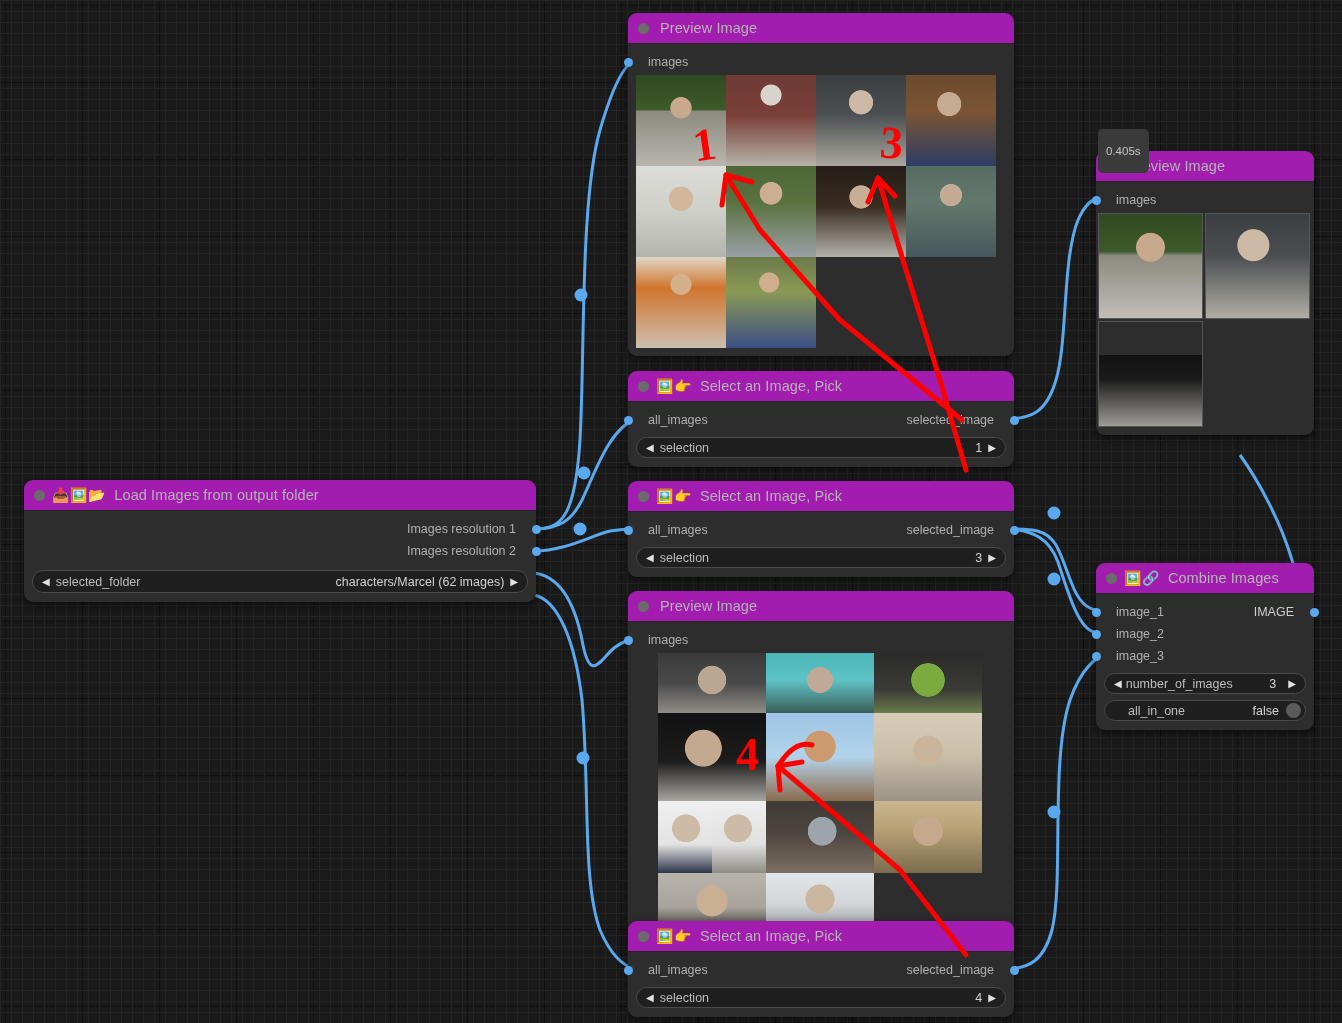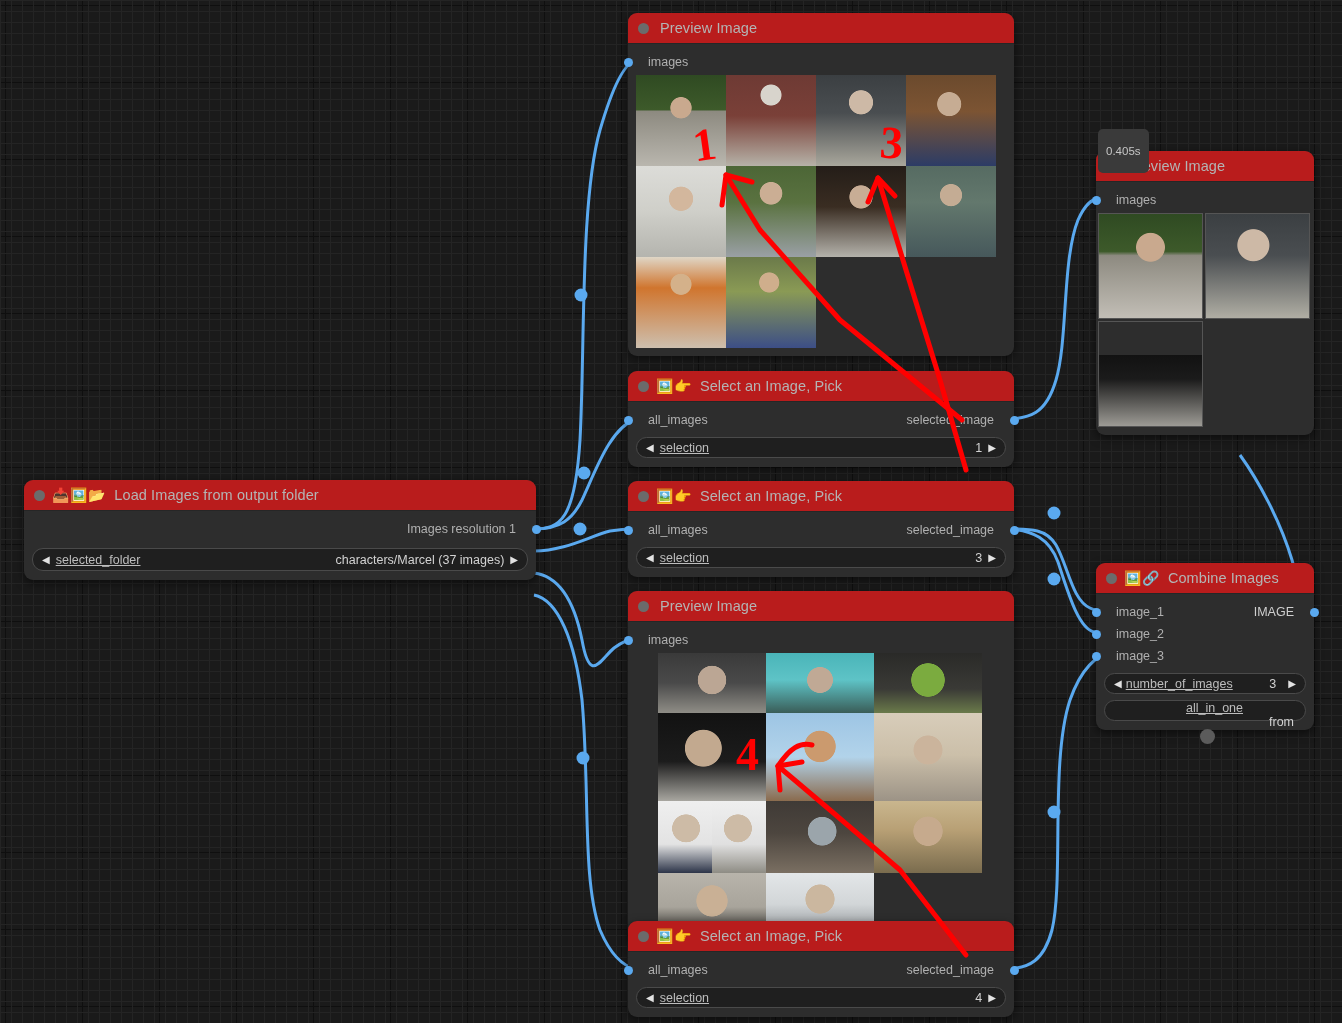--- a/index.html
+++ b/index.html
@@ -29,21 +29,21 @@
   .node {
     position: absolute;
     background: #2d2d2d;
     border-radius: 9px;
     box-shadow: 0 3px 10px rgba(0,0,0,0.55);
     z-index: 5;
     overflow: visible;
   }
   .node-header {
     height: 31px;
-    background: #b91c1c;
+    background: #a21caf;
     border-radius: 9px 9px 0 0;
     display: flex;
     align-items: center;
     padding-left: 10px;
     gap: 7px;
     border-bottom: 1px solid #262626;
   }
   .collapse-dot {
     width: 11px; height: 11px;
     border-radius: 50%;
@@ -86,24 +86,24 @@
     border: 1px solid #4a4a4a;
     border-radius: 11px;
     display: flex;
     align-items: center;
     justify-content: space-between;
     padding: 0 9px;
     font-size: 12.5px;
     color: #bdbdbd;
   }
   .widget .arrow { color: #e2e2e2; font-size: 10px; line-height: 1; }
-  .widget .wname { flex: none; text-decoration: underline; }
+  .widget .wname { flex: none; }
   .widget .wval { flex: none; }
   .widget .wmid { flex: 1; text-align: right; padding-right: 6px; }
-  .widget.toggle { justify-content: flex-start; padding-right: 4px; flex-direction: column; }
+  .widget.toggle { justify-content: flex-start; padding-right: 4px; }
   .widget.toggle .wname { padding-left: 14px; }
   .widget.toggle .wval { margin-left: auto; padding-right: 7px; }
   .knob {
     width: 15px; height: 15px;
     border-radius: 50%;
     background: #5b5b5b;
     flex: none;
   }
   .img-grid { display: flex; flex-wrap: wrap; padding: 0; margin-top: 2px; }
   .img-grid .cell { overflow: hidden; background: #303030; }
@@ -184,24 +184,28 @@
     <div class="node-header">
       <span class="collapse-dot"></span>
       <span class="node-emoji">📥🖼️📂</span>
       <span class="node-title">Load Images from output folder</span>
     </div>
     <div class="node-body">
       <div class="slot-row out">
         <span class="slot-label-out">Images resolution 1</span>
         <span class="dot out"></span>
       </div>
+      <div class="slot-row out">
+        <span class="slot-label-out">Images resolution 2</span>
+        <span class="dot out"></span>
+      </div>
       <div class="widget" style="margin-top:8px;height:23px;">
         <span class="arrow">◀</span>
         <span class="wname" style="margin-left:6px;">selected_folder</span>
-        <span class="wmid" style="color:#d2d2d2;">characters/Marcel (37 images)</span>
+        <span class="wmid" style="color:#d2d2d2;">characters/Marcel (62 images)</span>
         <span class="arrow">▶</span>
       </div>
     </div>
   </div>
 
   <div class="node" style="left:628px; top:13px; width:386px;">
     <div class="node-header">
       <span class="collapse-dot"></span>
       <span class="node-title" style="margin-left:4px;">Preview Image</span>
     </div>
@@ -415,21 +419,21 @@
         <span class="slot-label">image_3</span>
       </div>
       <div class="widget" style="margin-top:6px;">
         <span class="arrow">◀</span>
         <span class="wname" style="margin-left:4px;">number_of_images</span>
         <span class="wmid" style="color:#d2d2d2;padding-right:12px;">3</span>
         <span class="arrow">▶</span>
       </div>
       <div class="widget toggle" style="margin-top:6px;">
         <span class="wname">all_in_one</span>
-        <span class="wval" style="color:#d2d2d2;">from</span>
+        <span class="wval" style="color:#d2d2d2;">false</span>
         <span class="knob"></span>
       </div>
     </div>
   </div>
 
   <div class="annot annot-num" style="left:693px; top:118px; font-size:46px; transform:rotate(-8deg);">1</div>
   <div class="annot annot-num" style="left:880px; top:116px; font-size:46px; transform:rotate(4deg);">3</div>
   <div class="annot annot-num" style="left:736px; top:728px; font-size:46px; transform:rotate(0deg);">4</div>
 
 </div>

